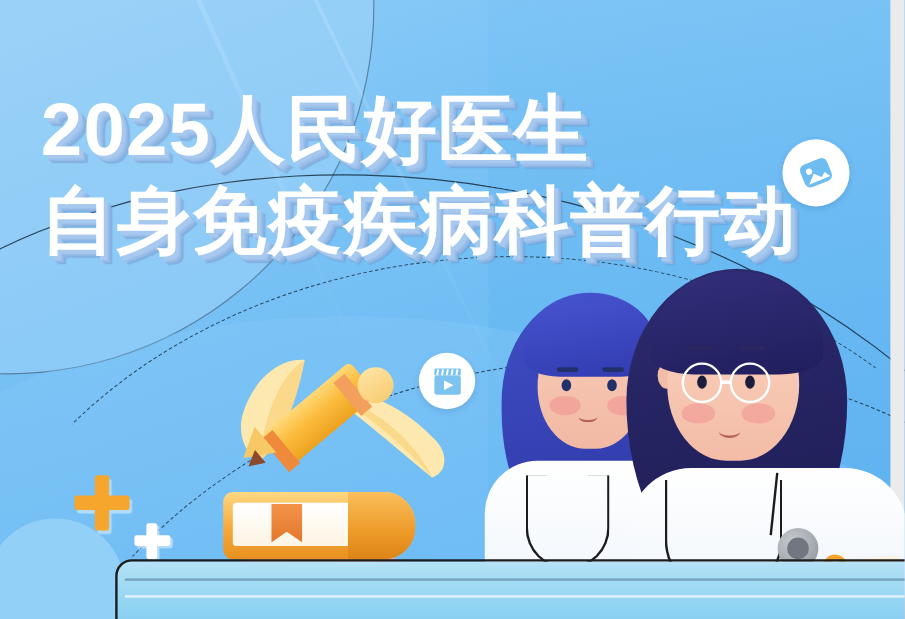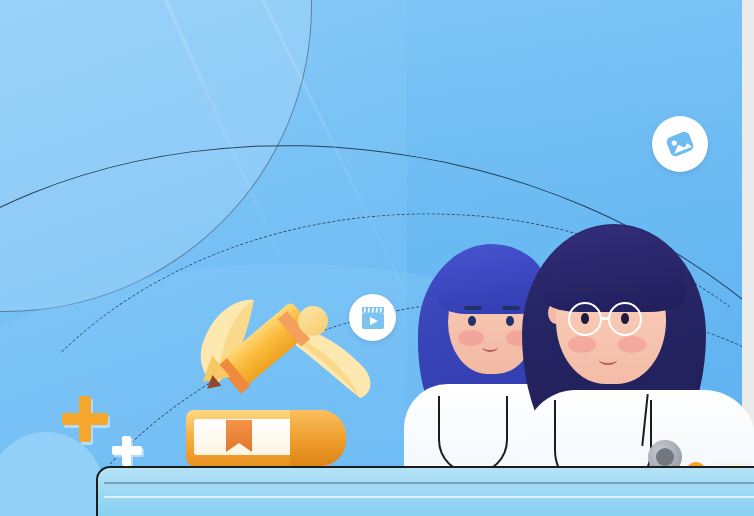--- a/index.html
+++ b/index.html
@@ -313,20 +313,24 @@
   <div class="big-circle"></div>
   <div class="arc-fill"></div>
   <div class="arc-solid"></div>
   <div class="arc-dash d1"></div>
   <div class="arc-dash d2"></div>
   <div class="small-circle"></div>
 
   <div class="streak" style="left:150px;top:-40px;width:360px;height:4px;transform:rotate(66deg);"></div>
   <div class="streak" style="left:250px;top:-30px;width:420px;height:3px;transform:rotate(64deg);"></div>
 
+  <div class="title-wrap">
+    <div class="title-line l1">2025人民好医生</div>
+    <div class="title-line l2">自身免疫疾病科普行动</div>
+  </div>
 
   <div class="circle-icon icon-photo">
     <svg width="34" height="34" viewBox="0 0 34 34">
       <g transform="rotate(-22 17 17)">
         <rect x="5" y="7" width="24" height="20" rx="5" fill="#6fbdf0"></rect>
         <circle cx="12" cy="14" r="2.6" fill="#ffffff"></circle>
         <path d="M8 24 L15 17 L20 22 L24 19 L27 24 Z" fill="#ffffff"></path>
       </g>
     </svg>
   </div>

